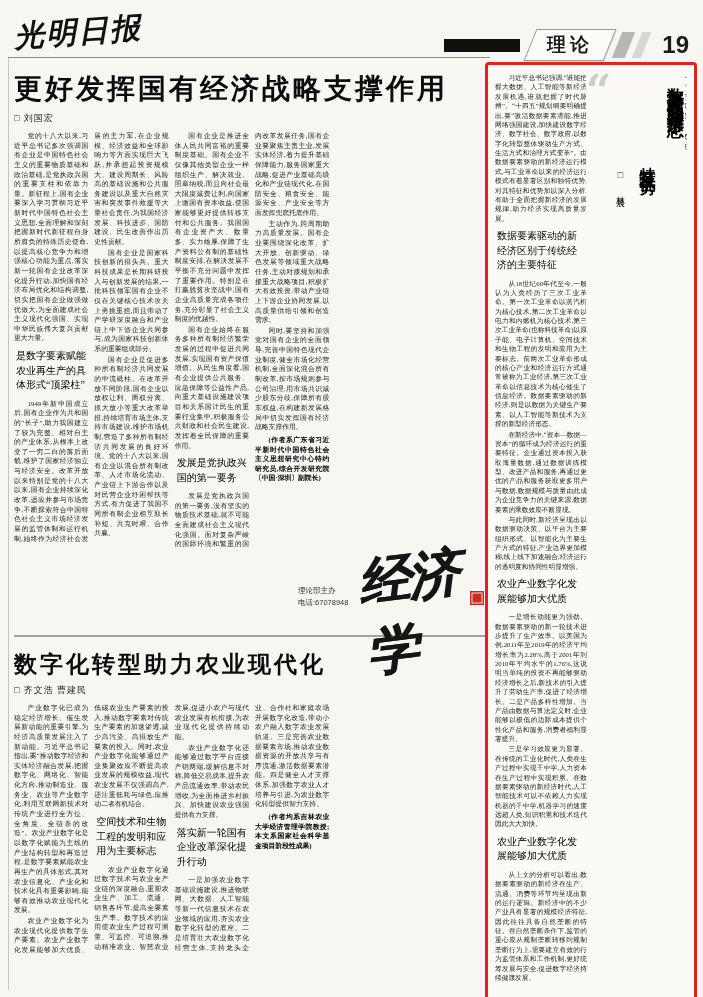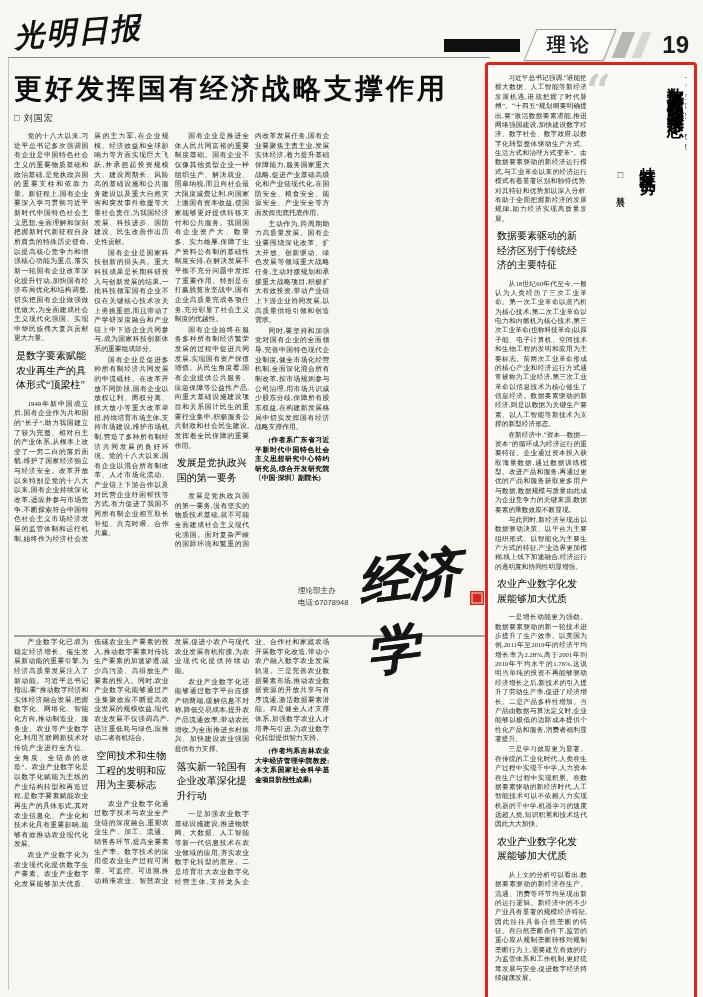--- a/index.html
+++ b/index.html
@@ -107,20 +107,22 @@
     <div class="between">
       <div class="dept">
         <div>理论部主办</div>
         <div>电话:67078948</div>
       </div>
       <div class="calli">经济学</div>
       <div class="seal"></div>
     </div>
 
     <div>
+      <h2 class="a2-headline">数字化转型助力农业现代化</h2>
+      <div class="byline">□ 齐文浩  曹建民</div>
       <div class="body-cols a2-body">
         <p class="para">产业数字化已成为稳定经济增长、催生发展新动能的重要引擎,为经济高质量发展注入了新动能。习近平总书记指出,要“推动数字经济和实体经济融合发展,把握数字化、网络化、智能化方向,推动制造业、服务业、农业等产业数字化,利用互联网新技术对传统产业进行全方位、全角度、全链条的改造”。农业产业数字化是以数字化赋能为主线的产业结构转型和再造过程,是数字要素赋能农业再生产的具体形式,其对农业信息化、产业化和技术化具有重要影响,能够有效推动农业现代化发展。</p>
         <p class="para">农业产业数字化为农业现代化提供数字生产要素。农业产业数字化发展能够加大优质、低碳农业生产要素的投入,推动数字要素对传统生产要素的加速渗透,减少高污染、高排放生产要素的投入。同时,农业产业数字化能够通过产业集聚效应不断提高农业发展的规模收益,现代农业发展不仅强调高产,还注重低耗与绿色,应推动二者有机结合。</p>
         <h4 class="subhead">空间技术和生物工程的发明和应用为主要标志</h4>
         <p class="para">农业产业数字化通过数字技术与农业全产业链的深度融合,重塑农业生产、加工、流通、销售各环节,提高全要素生产率。数字技术的应用使农业生产过程可测量、可监控、可追溯,推动精准农业、智慧农业发展,促进小农户与现代农业发展有机衔接,为农业现代化提供持续动能。</p>
         <p class="para">农业产业数字化还能够通过数字平台连接产销两端,缓解信息不对称,降低交易成本,提升农产品流通效率,带动农民增收,为全面推进乡村振兴、加快建设农业强国提供有力支撑。</p>
         <h4 class="subhead">落实新一轮国有企业改革深化提升行动</h4>
         <p class="para">一是加强农业数字基础设施建设,推进物联网、大数据、人工智能等新一代信息技术在农业领域的应用,夯实农业数字化转型的底座。二是培育壮大农业数字化经营主体,支持龙头企业、合作社和家庭农场开展数字化改造,带动小农户融入数字农业发展轨道。三是完善农业数据要素市场,推动农业数据资源的开放共享与有序流通,激活数据要素潜能。四是健全人才支撑体系,加强数字农业人才培养与引进,为农业数字化转型提供智力支持。</p>
         <p class="para attr">(作者均系吉林农业大学经济管理学院教授;本文系国家社会科学基金项目阶段性成果)</p>
       </div>

